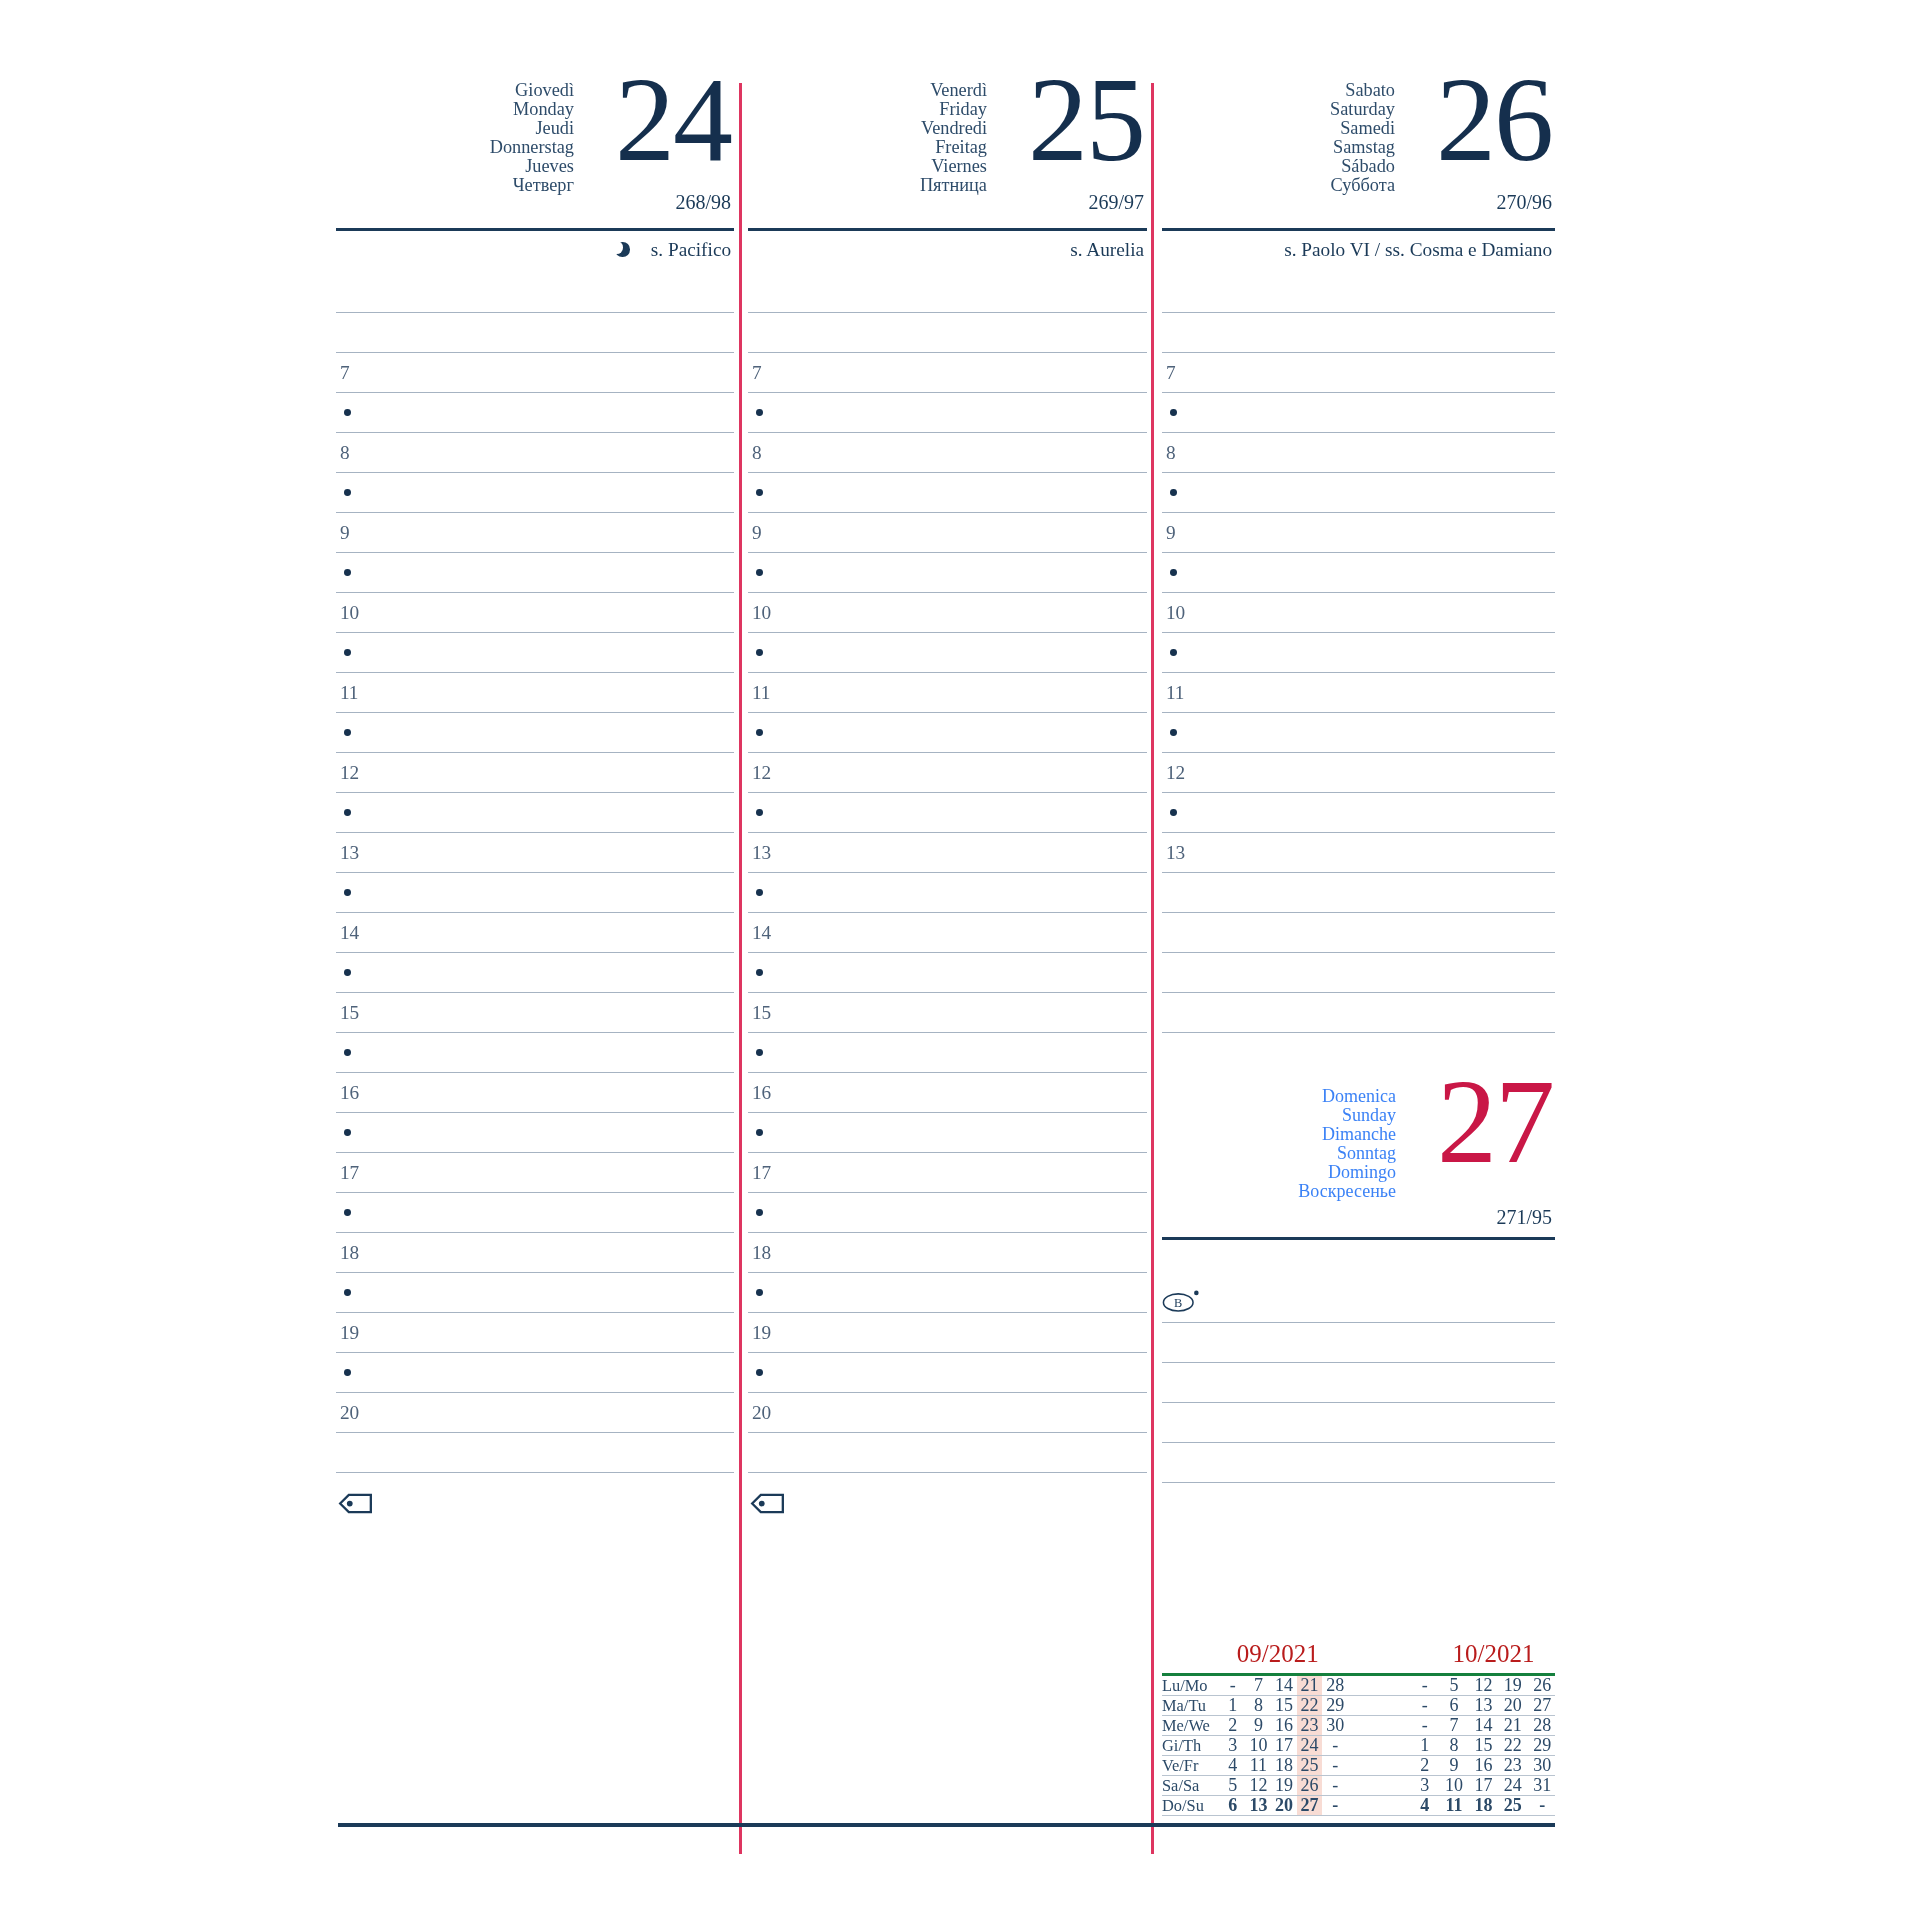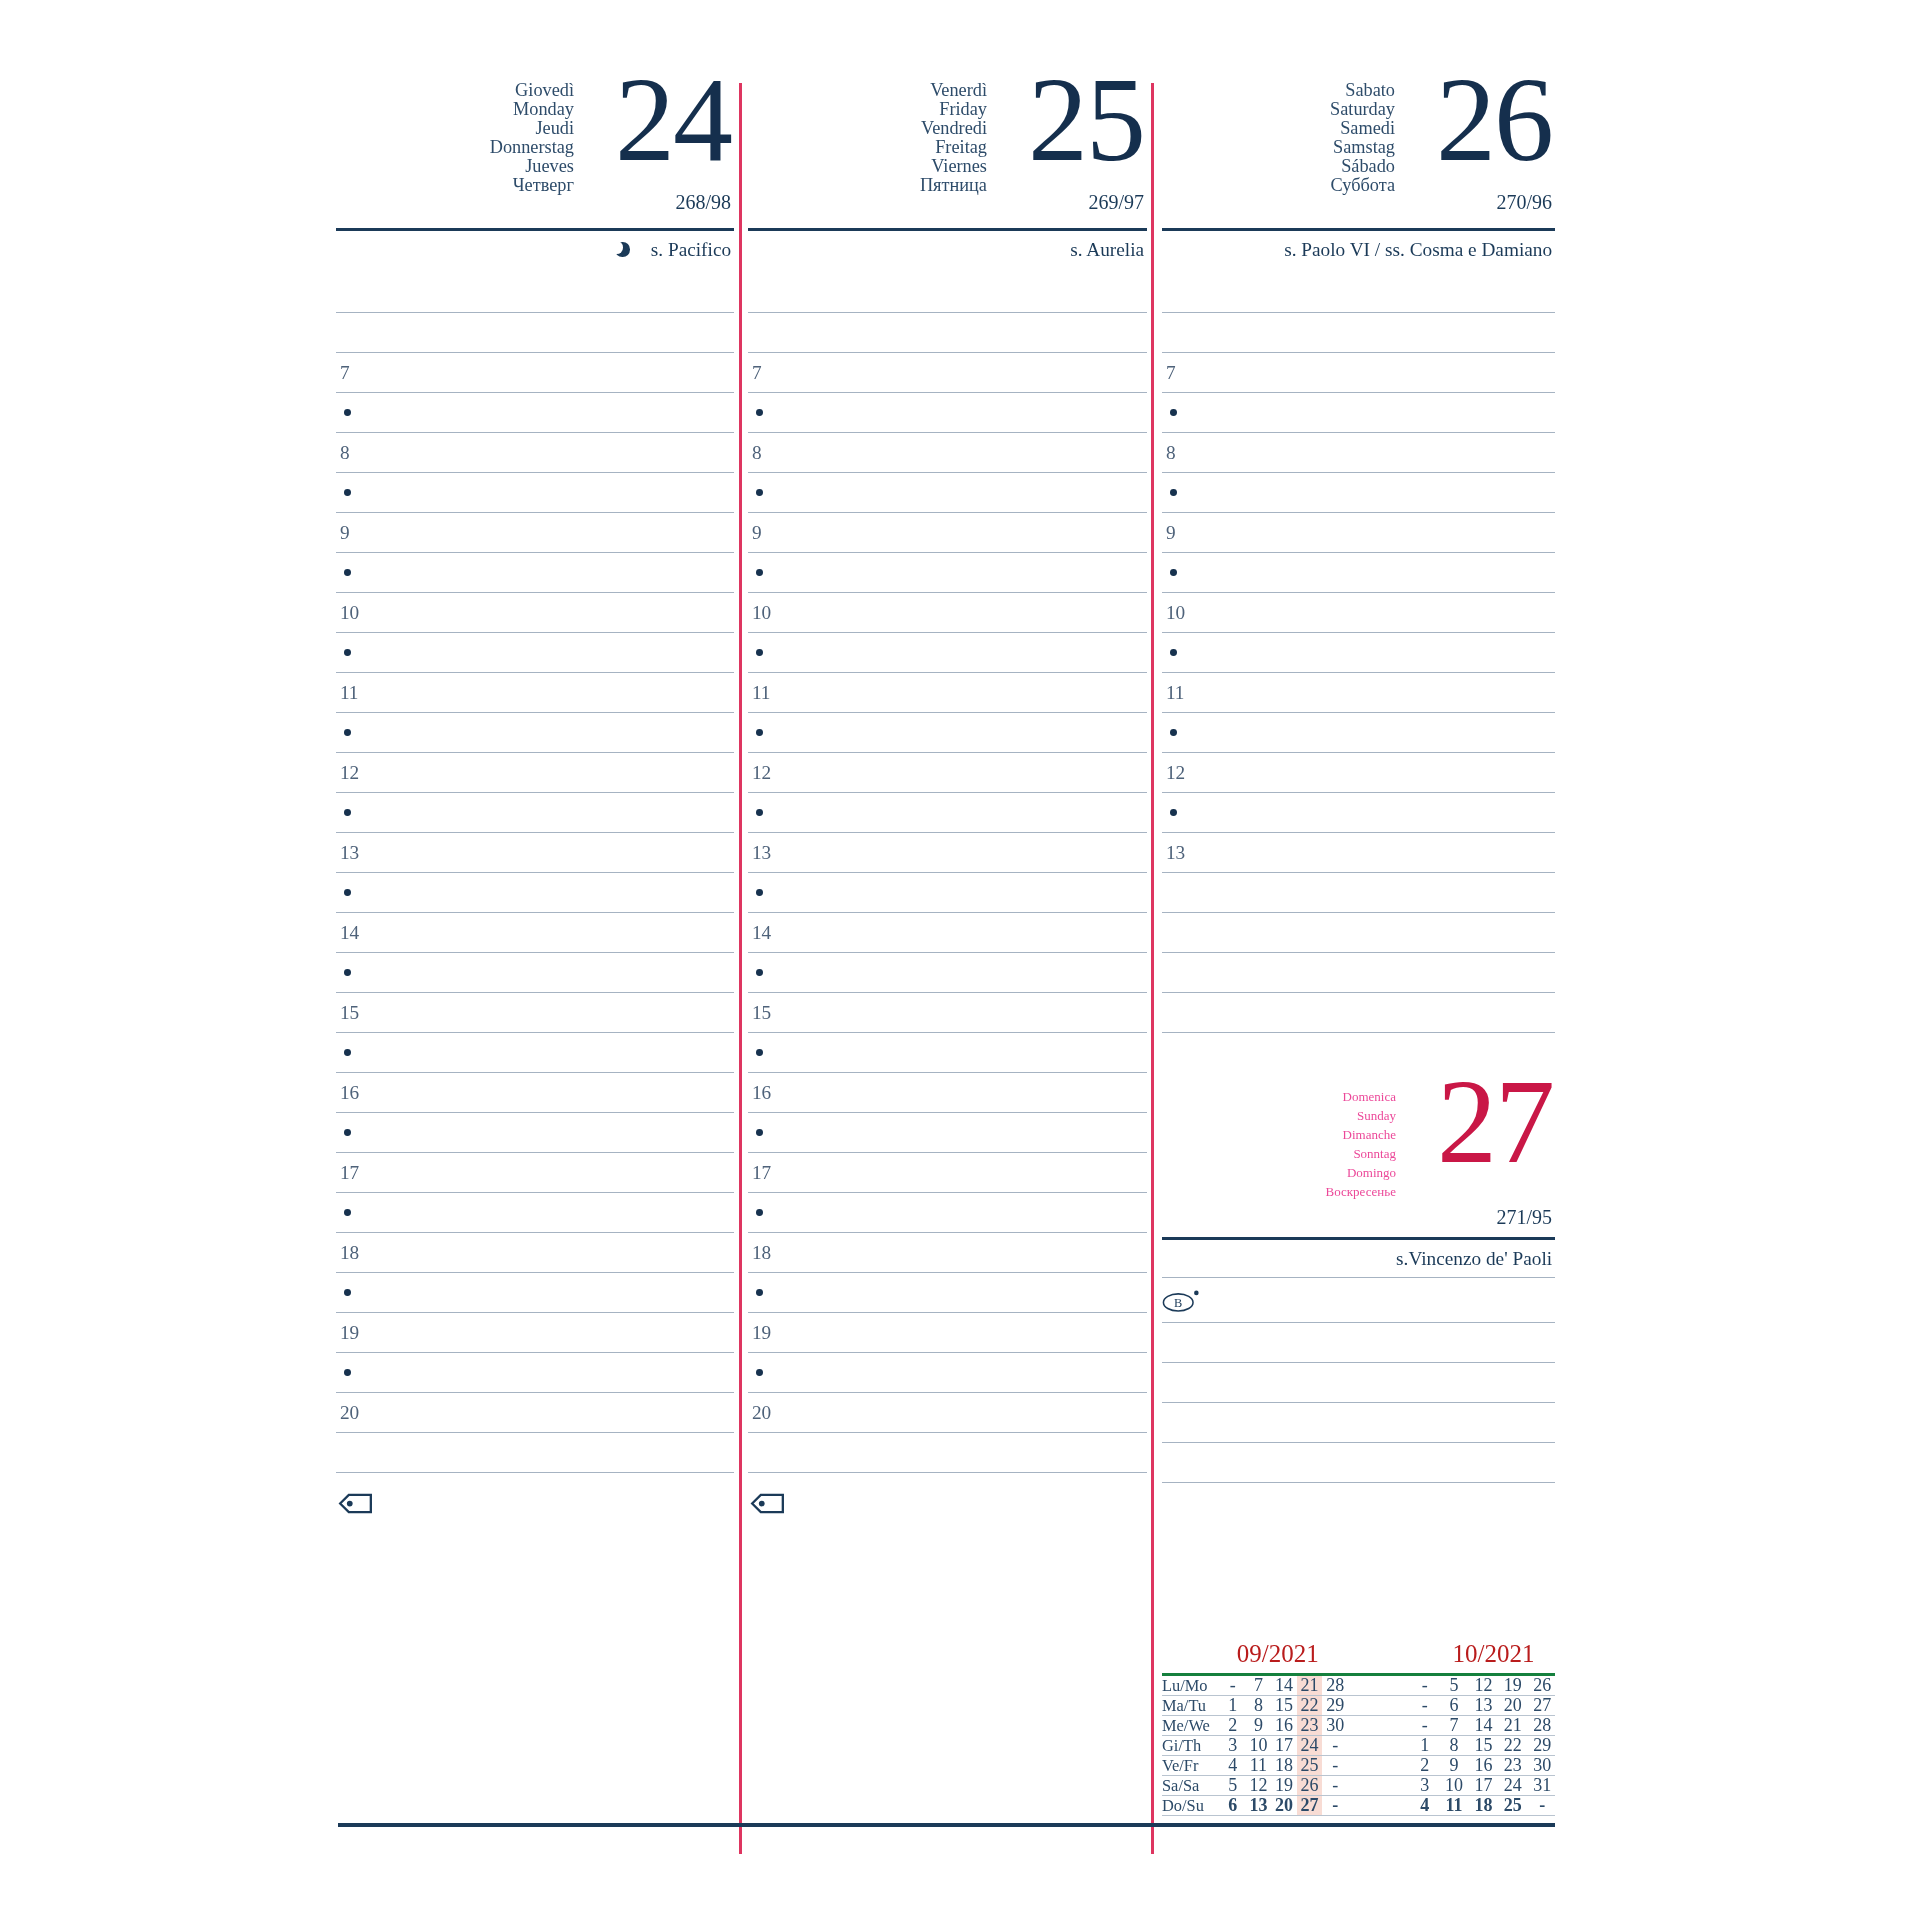--- a/index.html
+++ b/index.html
@@ -33,21 +33,21 @@
 
   .grid { position:absolute; top:273px; left:0; right:0; }
   .row { height:40px; border-bottom:1px solid #a6b3c2; box-sizing:border-box;
          display:flex; align-items:center; padding-left:3.9px; font-size:19.3px; color:#4e627a; }
   .bullet { width:6.8px; height:6.8px; border-radius:50%; background:#17324f; margin-left:3.9px; }
 
   .tag-icon { position:absolute; top:1492px; left:1.9px; }
 
   
   .sun-names { position:absolute; top:1087px; right:159px; text-align:right;
-               font-size:13px; line-height:19px; color:#ec4899; white-space:nowrap; }
+               font-size:18px; line-height:19px; color:#3b82f6; white-space:nowrap; }
   .sun-num { position:absolute; top:1062px; right:1.9px; font-size:120px; line-height:1;
              letter-spacing:-1.9px; color:#c91746; }
   .sun-doy { position:absolute; top:1207px; right:2.9px; font-size:20px; line-height:1; }
   .sun-rule { position:absolute; top:1237px; left:0; right:0; height:3.4px; background:#1b3a58; }
   .sun-saint { position:absolute; top:1240px; left:0; right:0; height:38px; box-sizing:border-box;
                border-bottom:1px solid #a6b3c2; display:flex; justify-content:flex-end;
                align-items:center; padding-right:2.9px; font-size:19.3px; }
   .sun-grid { position:absolute; top:1278px; left:0; right:0; }
   .sun-grid .b-row { height:45px; }
   .sun-grid .row { padding-left:0; }
@@ -359,23 +359,20 @@
         <div>Domenica</div>
         <div>Sunday</div>
         <div>Dimanche</div>
         <div>Sonntag</div>
         <div>Domingo</div>
         <div>Воскресенье</div>
       </div>
     <div class="sun-num">27</div>
     <div class="sun-doy">271/95</div>
     <div class="sun-rule"></div>
-    <div class="sun-saint">
-      <span>s.Vincenzo de' Paoli</span>
-    </div>
     <div class="sun-grid">
       <div class="row b-row">
         <svg class="b-icon" width="42" height="27" viewBox="0 0 44 28" style="font-size:20px">
           <ellipse cx="17" cy="15" rx="15.5" ry="9" fill="none" stroke="#1b3a58" stroke-width="1.6"></ellipse>
           <text x="17" y="20" text-anchor="middle" font-family="Liberation Serif, serif" font-size="13" fill="#1b3a58">B</text>
           <circle cx="36" cy="5" r="2.4" fill="#1b3a58"></circle>
         </svg>
       </div>
       <div class="row"></div>
       <div class="row"></div>

